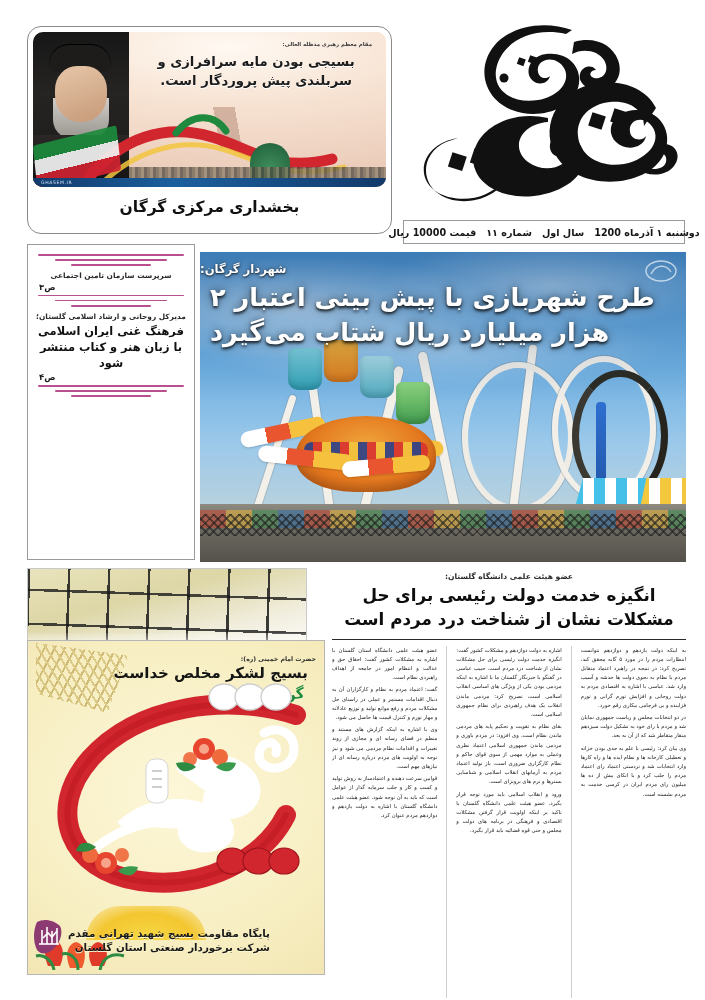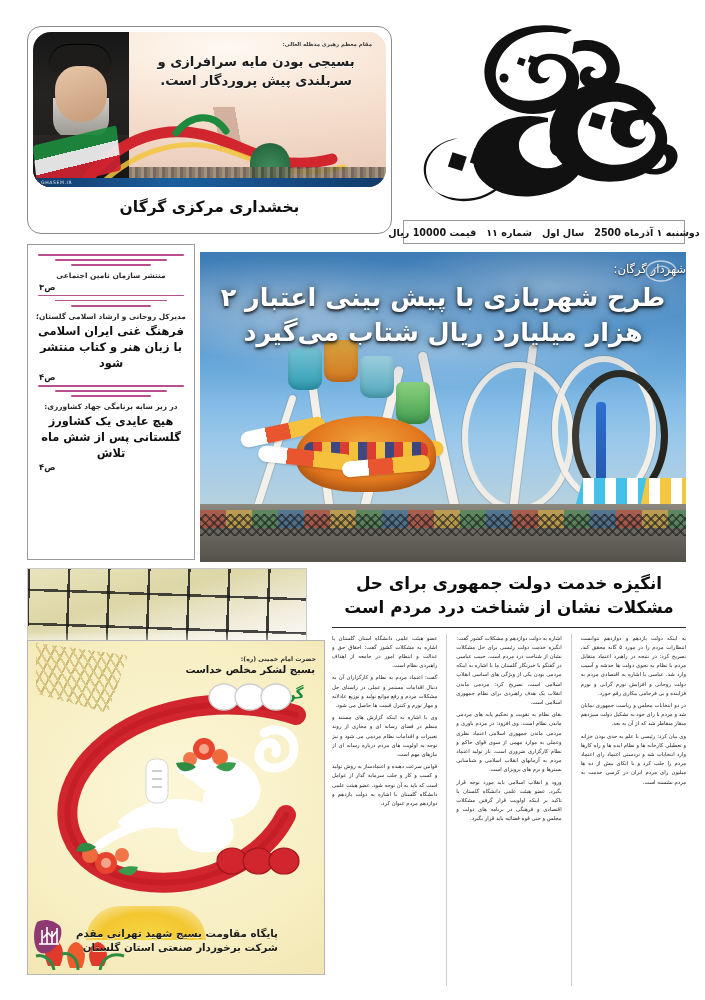--- a/index.html
+++ b/index.html
@@ -21,21 +21,21 @@
     width: 365px; height: 208px;
     border: 1.5px solid #8a8a8a;
     border-radius: 14px;
     background: #ffffff;
     overflow: hidden;
     padding: 5px;
   }
   .banner-photo {
     position: relative;
     width: 100%; height: 155px;
-    border-radius: 18px;
+    border-radius: 10px;
     overflow: hidden;
     background:
       linear-gradient(170deg, #f6e6d8 0%, #f3dcc9 30%, #efcfc0 55%, #e7bfae 100%);
   }
   
   .bp-sky {
     position:absolute; inset:0;
     background:
       radial-gradient(120% 80% at 55% 10%, #fff9f2 0%, #f7e3d3 45%, #eccdbb 100%);
   }
@@ -264,27 +264,27 @@
     position:absolute; left:0; right:0; bottom: 26px; height: 22px;
     background: repeating-linear-gradient(45deg, rgba(30,30,30,.55) 0 2px, transparent 2px 6px),
                 repeating-linear-gradient(-45deg, rgba(30,30,30,.55) 0 2px, transparent 2px 6px);
   }
   .lead-shade {
     position:absolute; left:0; right:0; top:0; height: 150px;
     background: linear-gradient(180deg, rgba(20,60,110,.30), rgba(20,60,110,0));
   }
   .lead-kicker {
     position: absolute; right: 0; left: 0; top: 10px;
-    text-align: right;
-    font-size: 11.6px; font-weight: 400; color: #ffffff;
+    text-align: left;
+    font-size: 11.6px; font-weight: 700; color: #ffffff;
     text-shadow: 0 1px 2px rgba(0,0,0,.75), 0 0 5px rgba(0,0,0,.5);
   }
   .lead-title {
     position: absolute; right: 10px; left: 10px; top: 28px;
-    text-align: center;
+    text-align: left;
     font-size: 25.5px; line-height: 1.36; font-weight: 900;
     color: #ffffff;
     text-shadow: 0 2px 3px rgba(0,0,0,.8), 0 0 8px rgba(0,0,0,.55);
   }
   .lead-stamp {
     position:absolute; right: 8px; top: 6px; width: 34px; height: 26px;
     opacity:.85;
   }
 
   
@@ -310,40 +310,40 @@
     border: 1px solid #b5b5b5;
     overflow: hidden;
     background: radial-gradient(130% 100% at 50% 45%, #fdf7d8 0%, #f7eec2 45%, #f0e4ae 75%, #ece0a6 100%);
   }
   .poster-quote-attrib {
     position: absolute; right: 8px; top: 14px;
     font-size: 6.2px; font-weight: 700; color: #2f2f2f;
     letter-spacing: .1px;
   }
   .poster-quote {
-    position: absolute; right: 9px; top: 23px;
-    font-size: 10px; font-weight: 900; color: #151515;
+    position: absolute; right: 16px; top: 23px;
+    font-size: 15px; font-weight: 900; color: #151515;
   }
   .poster-sub {
     position: absolute; right: 20px; top: 48px;
     font-size: 14.5px; font-weight: 900; color: #1f8a3e;
     text-shadow: 0 1px 0 #fff9d0;
     transform: rotate(-7deg);
   }
   .poster-callig { position:absolute; left:0; top:34px; width:298px; height:230px; }
   .wheat {
     position:absolute; left: 8px; top: 2px; width: 92px; height: 70px;
     background:
       repeating-linear-gradient(58deg, #d8c47e 0 2px, transparent 2px 7px),
       repeating-linear-gradient(118deg, #c9b268 0 2px, transparent 2px 9px);
     opacity:.85;
     clip-path: polygon(0 0, 100% 18%, 78% 100%, 0 72%);
   }
   .poster-footer {
-    position: absolute; left: 0; right: 6px; bottom: 8px; height: 44px; padding-left: 24px;
+    position: absolute; left: 0; right: 14px; bottom: 8px; height: 44px; padding-left: 24px;
   }
   .pf-band {
     position: absolute; right: 34px; bottom: 10px; width: 228px; height: 32px;
     display:flex; flex-direction:column; justify-content:center; gap:2px;
     padding-right: 6px;
   }
   .pf-line1 {
     font-size: 10.3px; font-weight: 900; color: #1b1b1b; text-align:right;
     text-shadow: 0 1px 0 #fff7cf;
   }
@@ -462,60 +462,55 @@
         <rect x="74" y="132" width="15" height="15" transform="rotate(18 81 139)"></rect>
         <rect x="192" y="96" width="14" height="14" transform="rotate(18 199 103)"></rect>
         <rect x="214" y="92" width="14" height="14" transform="rotate(18 221 99)"></rect>
         <path d="M236,150 C252,160 268,158 276,148 C284,138 278,126 266,126
                  C258,126 254,132 256,138 C262,132 270,136 268,144 C266,152 252,154 240,146 Z"></path>
       </g>
     </svg>
   </div>
 
   <div class="dateline">
-    <span>دوشنبه ۱ آذرماه 2500</span>
+    <span>دوشنبه ۱ آذرماه 1200</span>
     <span>سال اول</span>
     <span>شماره ۱۱</span>
     <span>قیمت 10000 ریال</span>
   </div>
 
   <div class="briefs">
 
     <div class="brief-rules">
         <i></i>
         <i></i>
         <i></i>
       </div>
 
     <div class="brief">
-      <div class="brief-kicker">منتشر سازمان تامین اجتماعی</div>
+      <div class="brief-kicker">سرپرست سازمان تامین اجتماعی</div>
       <div class="brief-page">ص۳</div>
     </div>
     <div class="brief-rules">
         <i></i>
         <i></i>
         <i></i>
       </div>
 
     <div class="brief">
       <div class="brief-kicker">مدیرکل روحانی و ارشاد اسلامی گلستان؛</div>
       <div class="brief-title">فرهنگ غنی ایران اسلامی با زبان هنر و کتاب منتشر شود</div>
       <div class="brief-page">ص۴</div>
     </div>
     <div class="brief-rules">
         <i></i>
         <i></i>
         <i></i>
       </div>
 
-    <div class="brief">
-      <div class="brief-kicker">در زیر سایه برنامگی جهاد کشاورزی:</div>
-      <div class="brief-title">هیچ عایدی یک کشاورز گلستانی پس از شش ماه تلاش</div>
-      <div class="brief-page">ص۴</div>
-    </div>
 
   </div>
 
   <div class="lead nosel">
     <div class="sky-cloud"></div>
     <div class="coaster">
       <div class="rail r5"></div>
         <div class="rail r4"></div>
       <div class="rail r1"></div>
         <div class="rail r2"></div>
@@ -639,21 +634,22 @@
             <line x1="25" y1="30" x2="25" y2="14"></line>
             <line x1="7" y1="30" x2="27" y2="30"></line>
             <path d="M11,24 L16,19 L20,23 L25,17"></path>
           </g>
         </svg>
       </div>
     </div>
   </div>
 
   <div class="story2">
-    <div class="s2-title">انگیزه خدمت دولت جمهوری برای حل مشکلات نشان از شناخت درد مردم است</div>
+    <div class="s2-kicker">عضو هیئت علمی دانشگاه گلستان:</div>
+    <div class="s2-title">انگیزه خدمت دولت رئیسی برای حل مشکلات نشان از شناخت درد مردم است</div>
     <div class="s2-rule"></div>
     <div class="s2-cols">
       <div class="s2-col" id="col0">
           <p>به اینکه دولت یازدهم و دوازدهم نتوانست انتظارات مردم را در مورد ۵ گانه محقق کند، تصریح کرد: در نتیجه در راهبرد اعتماد متقابل مردم با نظام به نحوی دولت ها خدشه و آسیب وارد شد. عباسی با اشاره به اقتصادی مردم به دولت روحانی و افزایش تورم گرانی و تورم فزاینده و بی فرجامی بیکاری رقم خورد.</p>
           <p>در دو انتخابات مجلس و ریاست جمهوری نمایان شد و مردم با رای خود به تشکیل دولت سیزدهم متقار متقاطر شد که از آن به بعد.</p>
           <p>وی بیان کرد: رئیسی با علم به جدی بودن خزانه و تعطیلی کارخانه ها و نظام ایده ها و راه کارها وارد انتخابات شد و تردستی اعتماد رای اعتماد مردم را جلب کرد و با اتکای بیش از ده ها میلیون رای مردم ایران در کرسی خدمت به مردم نشسته است.</p>
         </div>
       <div class="s2-sep"></div>
       <div class="s2-col" id="col1">
           <p>اشاره به دولت دوازدهم و مشکلات کشور گفت: انگیزه خدمت دولت رئیسی برای حل مشکلات نشان از شناخت درد مردم است. حبیب عباسی در گفتگو با خبرنگار گلستان ما با اشاره به اینکه مردمی بودن یکی از ویژگی های اساسی انقلاب اسلامی است، تصریح کرد: مردمی ماندن انقلاب یک هدف راهبردی برای نظام جمهوری اسلامی است.</p>

